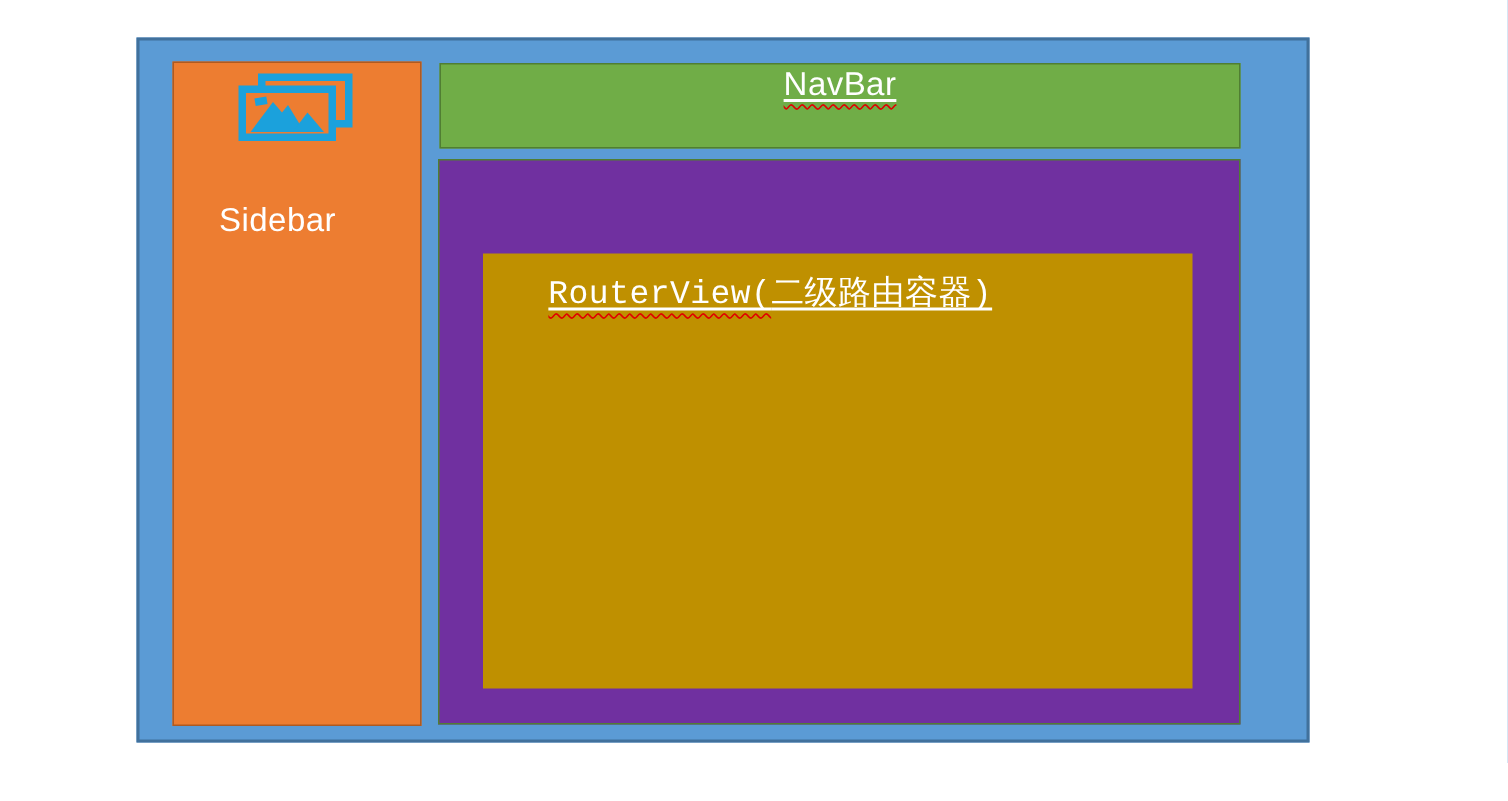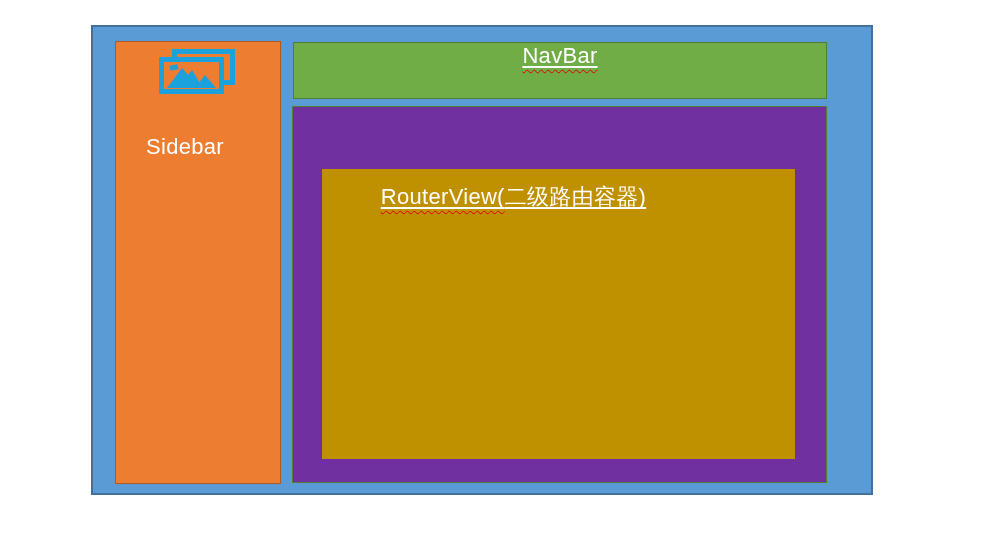--- a/index.html
+++ b/index.html
@@ -49,21 +49,21 @@
   .label {
     color: var(--label_text);
     font-size: 22px;
     line-height: 26px;
     text-align: center;
     white-space: nowrap;
     letter-spacing: 0.3px;
   }
   .sidebar-label   { position: absolute; left: 115px; top: 121px; width: 140px; margin-top: 13px; }
   .appmain-label   { position: absolute; left: 292px; top: 120px; width: 535px; }
-  .routerview-label{ position: absolute; left: 322px; top: 184px; width: 383px; }
+  .routerview-label{ position: absolute; left: 322px; top: 184px; width: 383px; font-family: Liberation Mono, monospace; }
   .sidebar-item-label { font-size: 21px; }
 
   
   .u-solid {
     text-decoration: underline solid #ffffff;
     text-decoration-thickness: 1.5px;
     text-underline-offset: 3px;
     text-decoration-skip-ink: none;
   }
   

